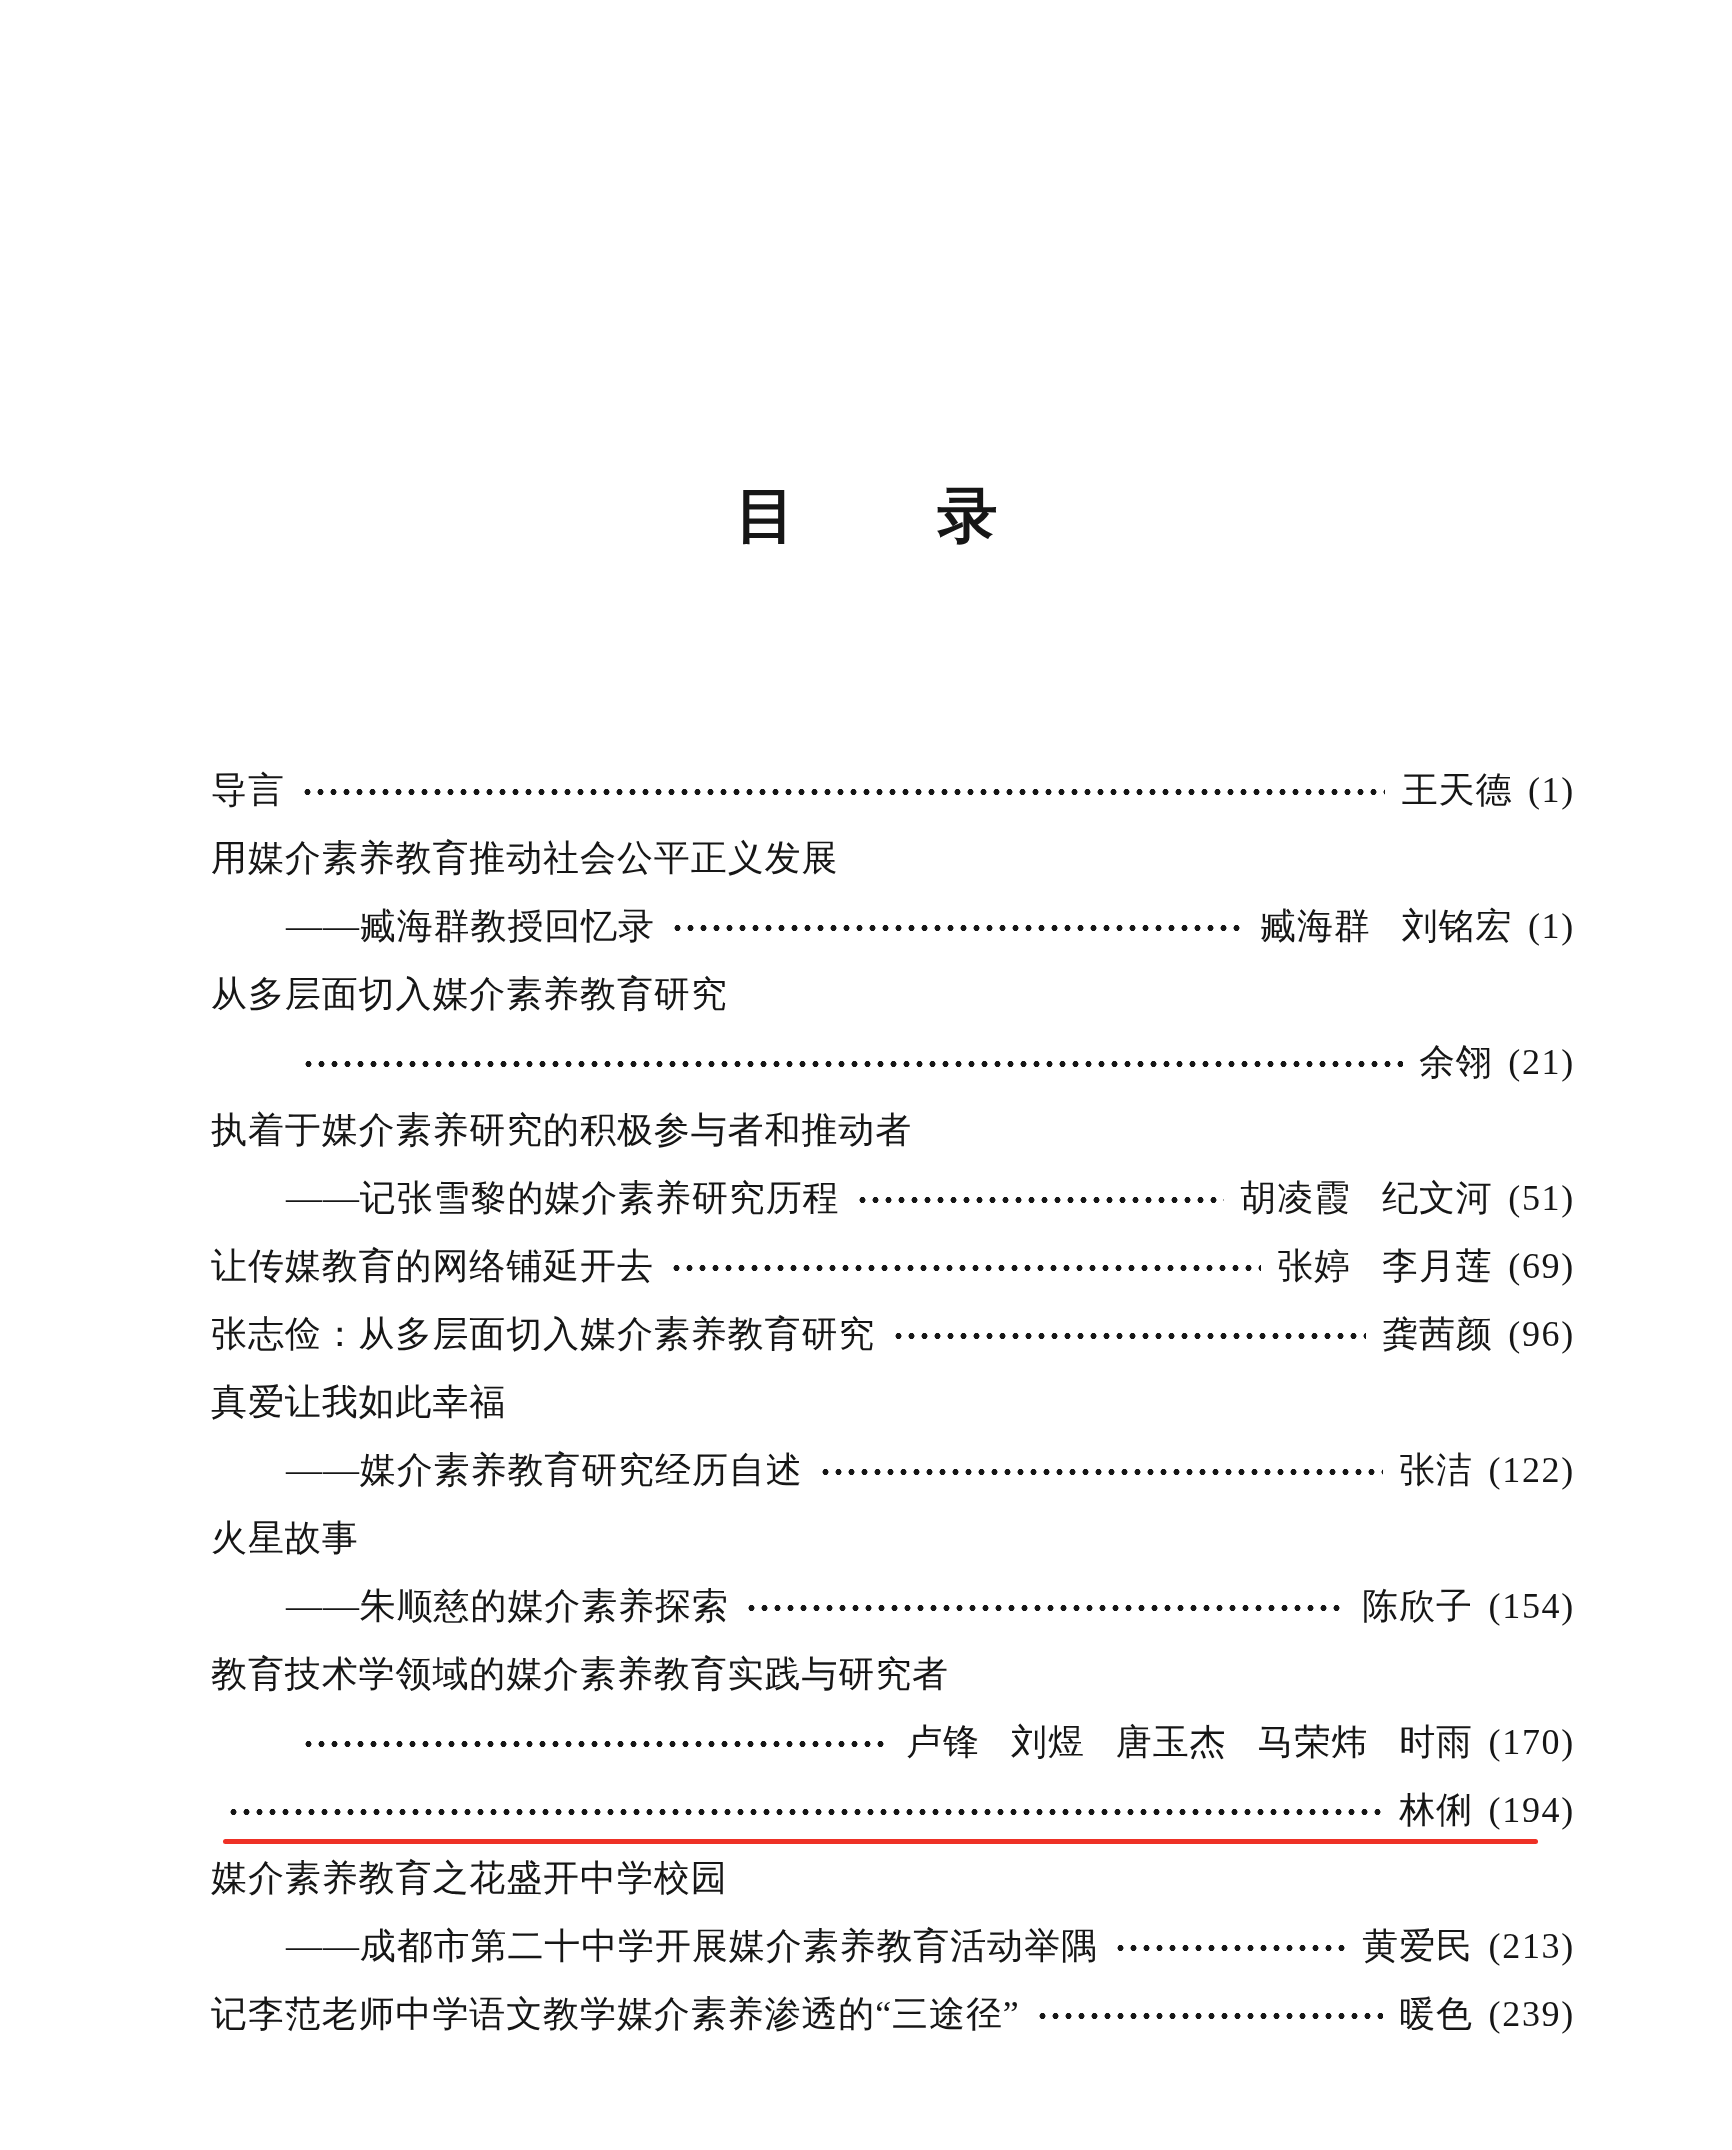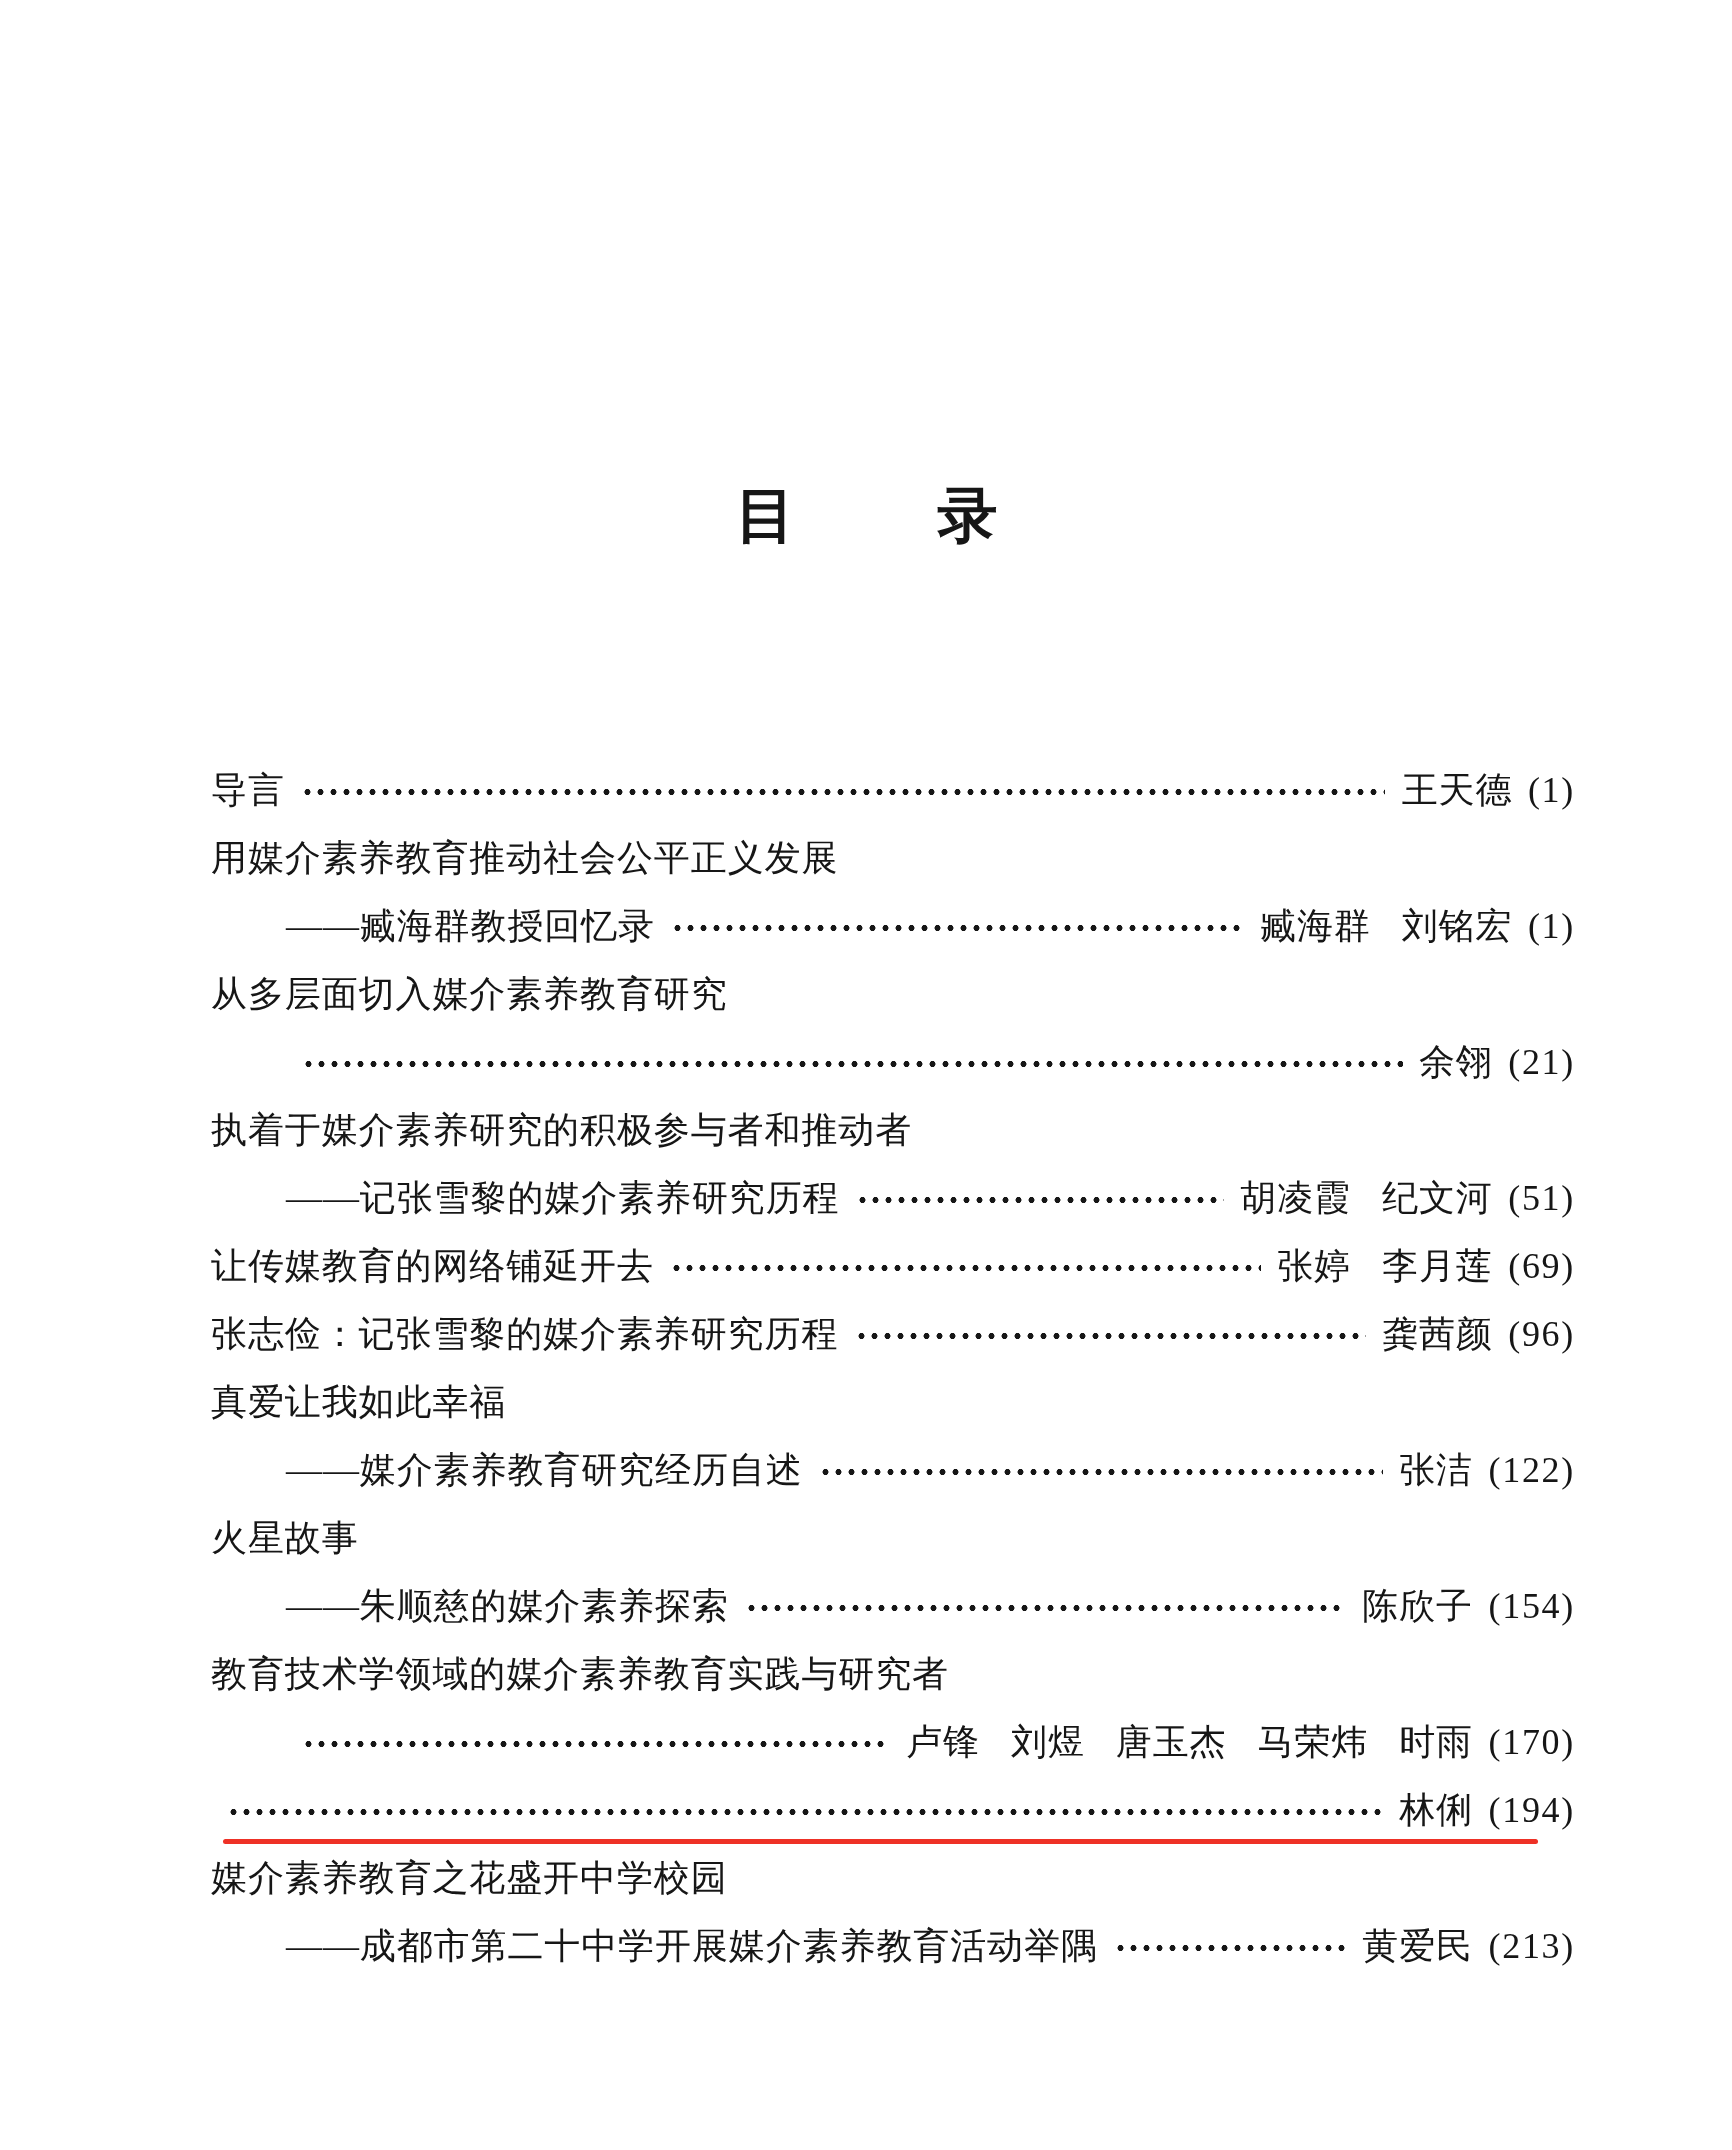--- a/index.html
+++ b/index.html
@@ -116,21 +116,21 @@
     <span class="entry-title">让传媒教育的网络铺延开去</span>
     <span class="leader"></span>
     <span class="authors">
         <span class="author">张婷</span>
         <span class="author">李月莲</span>
       </span>
     <span class="page-no">(69)</span>
 
   </div>
     <div class="row">
-    <span class="entry-title">张志俭：记张雪黎的媒介素养研究历程</span>
+    <span class="entry-title">张志俭：从多层面切入媒介素养教育研究</span>
     <span class="leader"></span>
     <span class="authors">
         <span class="author">龚茜颜</span>
       </span>
     <span class="page-no">(96)</span>
 
   </div>
     <div class="row">
     <span class="entry-title">真爱让我如此幸福</span>
 
@@ -188,14 +188,23 @@
   </div>
     <div class="row indent">
     <span class="entry-title">——成都市第二十中学开展媒介素养教育活动举隅</span>
     <span class="leader"></span>
     <span class="authors">
         <span class="author">黄爱民</span>
       </span>
     <span class="page-no">(213)</span>
 
   </div>
+    <div class="row">
+    <span class="entry-title">记李范老师中学语文教学媒介素养渗透的“三途径”</span>
+    <span class="leader"></span>
+    <span class="authors">
+        <span class="author">暖色</span>
+      </span>
+    <span class="page-no">(239)</span>
+
+  </div>
   </div>
 
 
 </body></html>

